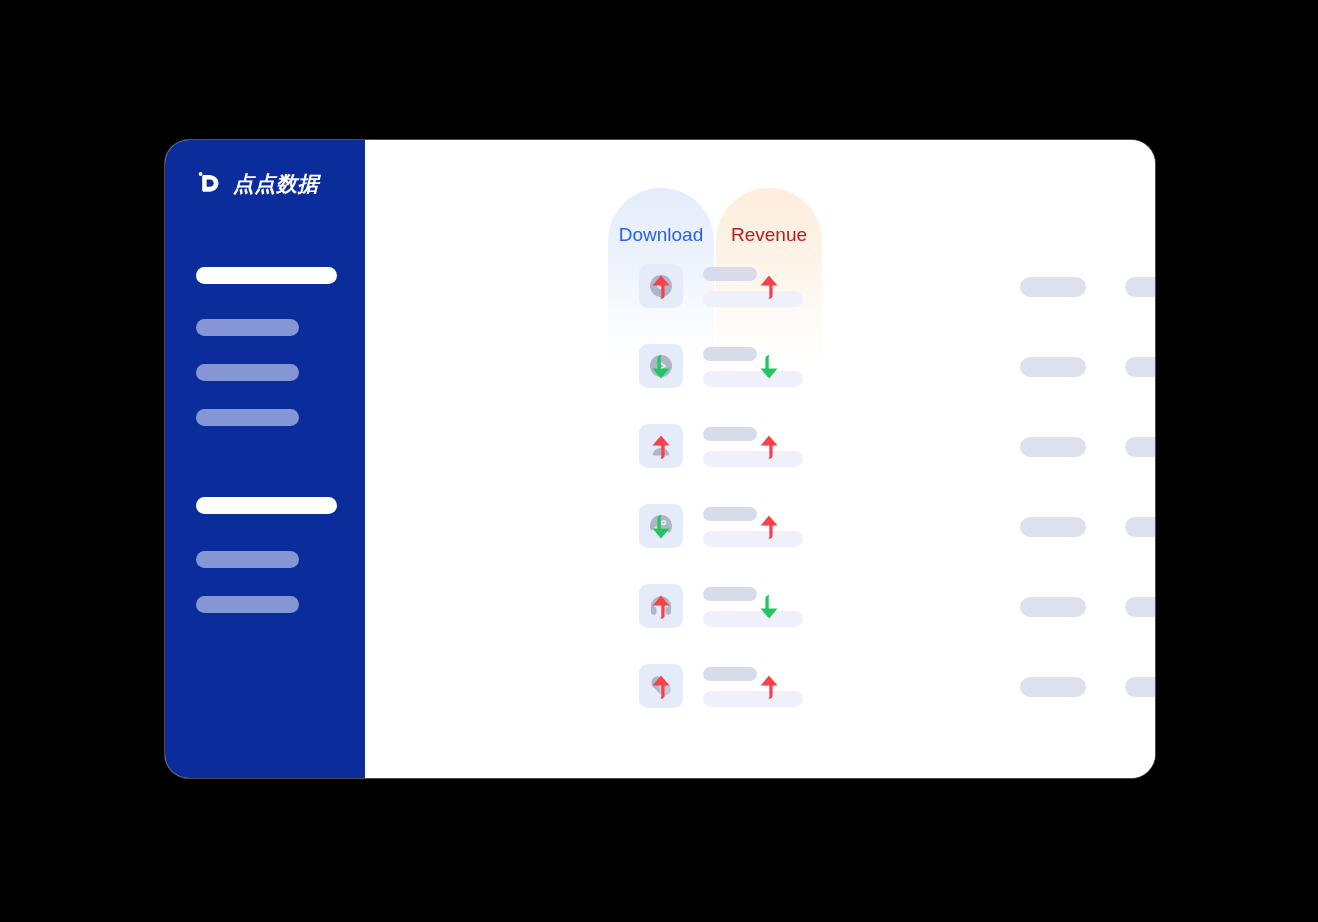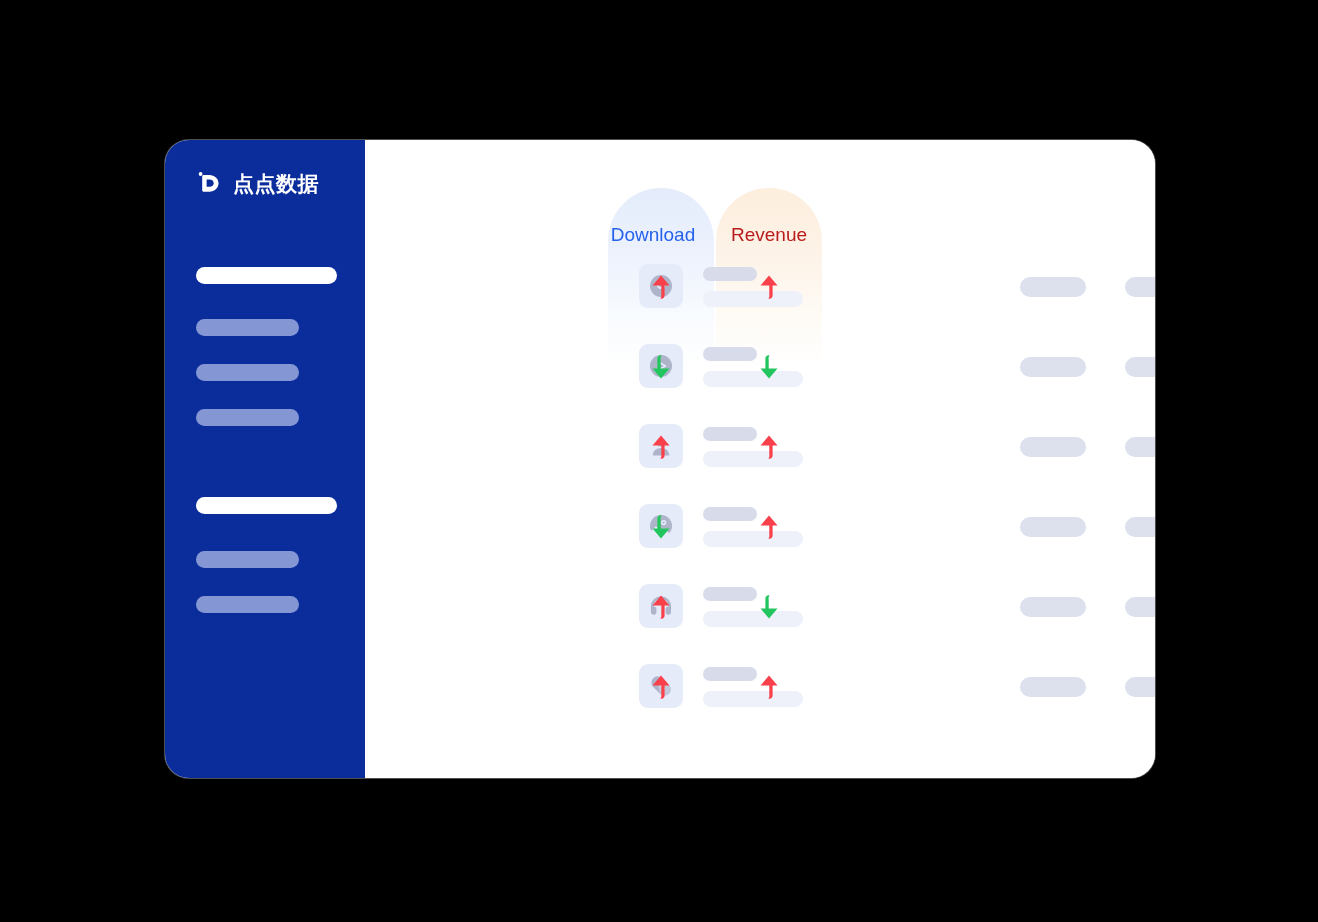--- a/index.html
+++ b/index.html
@@ -60,20 +60,21 @@
     position: relative;
     flex: 0 0 28px;
   }
   .logo-text {
     color: #ffffff;
     font-size: 21px;
     font-weight: bold;
     letter-spacing: 0.5px;
     line-height: 1;
     white-space: nowrap;
+    font-style: italic;
   }
 
   .nav-group { position: absolute; left: 31px; }
   .nav-bar {
     border-radius: 999px;
     height: 17px;
   }
   .nav-bar.active { background: #ffffff; width: 141px; }
   .nav-bar.dim    { background: #8496d4; width: 103px; }
 
@@ -107,21 +108,21 @@
   .col-label {
     position: absolute;
     top: 84px;
     width: 106px;
     text-align: center;
     font-size: 19px;
     line-height: 22px;
     font-weight: normal;
     white-space: nowrap;
   }
-  .col-label.download { left: 235px; color: #2563eb; }
+  .col-label.download { left: 243px; color: #2563eb; }
   .col-label.revenue  { left: 351px; color: #b91c1c; }
 
   
   .row {
     position: absolute;
     left: 0;
     right: 0;
     height: 80px;
   }
 

